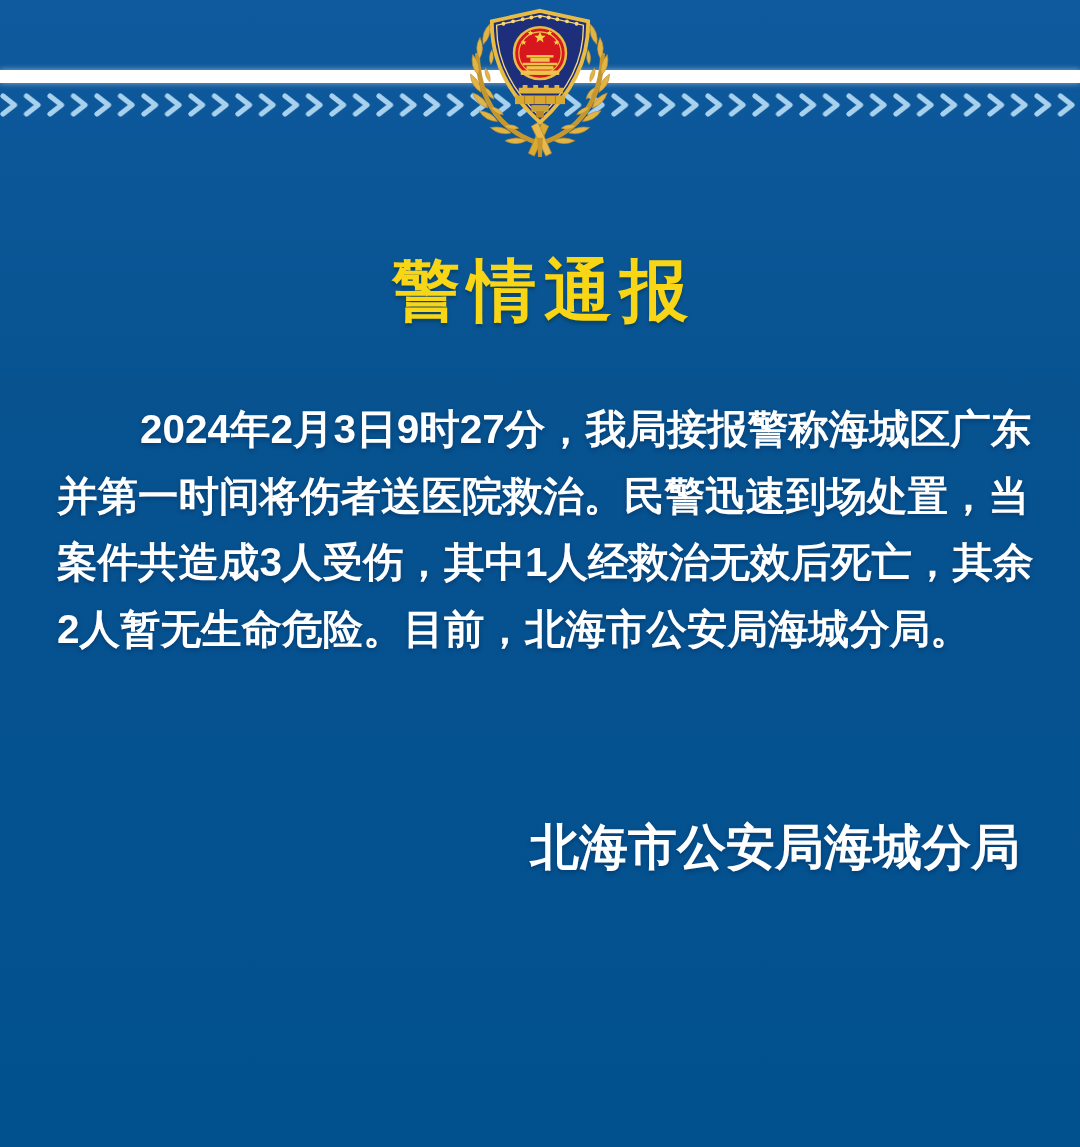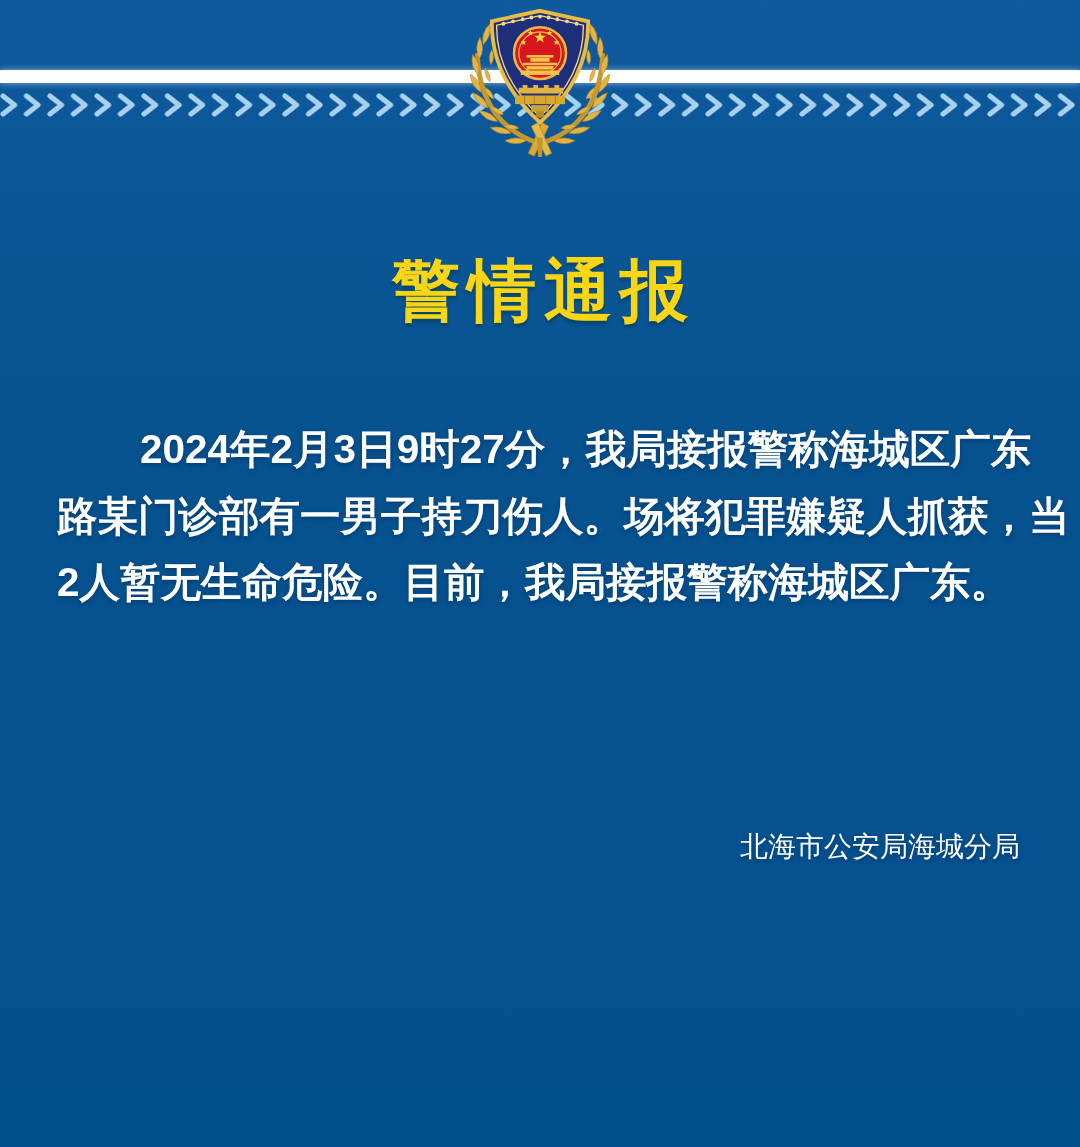--- a/index.html
+++ b/index.html
@@ -51,43 +51,43 @@
     text-align: center;
     font-size: 68px;
     line-height: 84px;
     font-weight: bold;
     letter-spacing: 8px;
     color: #f8d515;
     text-shadow: 0 3px 3px rgba(10, 40, 30, 0.35);
   }
   .body-block {
     position: absolute;
-    top: 416px;
+    top: 396px;
     left: 57px;
     width: 980px;
     font-size: 40.5px;
     line-height: 66.5px;
     font-weight: bold;
     color: #ffffff;
     text-shadow: 0 2px 4px rgba(0, 30, 70, 0.40);
   }
   .body-line {
     white-space: nowrap;
   }
   .body-line.indented {
     text-indent: 83px;
   }
   .signature-block {
     position: absolute;
     top: 816px;
     right: 60px;
     text-align: center;
-    font-size: 28px;
+    font-size: 49px;
     line-height: 62px;
-    font-weight: normal;
+    font-weight: bold;
     color: #ffffff;
     text-shadow: 0 2px 4px rgba(0, 30, 70, 0.40);
   }
 </style>
 </head>
 <body>
 
 <div class="canvas">
 
   <div class="white-line"></div>
@@ -172,21 +172,22 @@
         <line x1="96" y1="94" x2="96" y2="103"></line>
     </g>
     <rect x="71" y="104" width="18" height="7" fill="#caa23a"></rect>
     <rect x="76" y="111" width="8" height="6" fill="#b8882a"></rect>
   </svg>
 
   <h1 class="title">警情通报</h1>
 
   <div class="body-block">
     <div class="body-line indented">2024年2月3日9时27分，我局接报警称海城区广东</div>
-    <div class="body-line">路某门诊部有一男子持刀伤人。场将犯罪嫌疑人抓获，当</div>
-    <div class="body-line">2人暂无生命危险。目前，我局接报警称海城区广东。</div>
+    <div class="body-line">并第一时间将伤者送医院救治。民警迅速到场处置，当</div>
+    <div class="body-line">案件共造成3人受伤，其中1人经救治无效后死亡，其余</div>
+    <div class="body-line">2人暂无生命危险。目前，北海市公安局海城分局。</div>
   </div>
 
   <div class="signature-block">
     <div>北海市公安局海城分局</div>
   </div>
 
 </div>
 
 </body></html>

